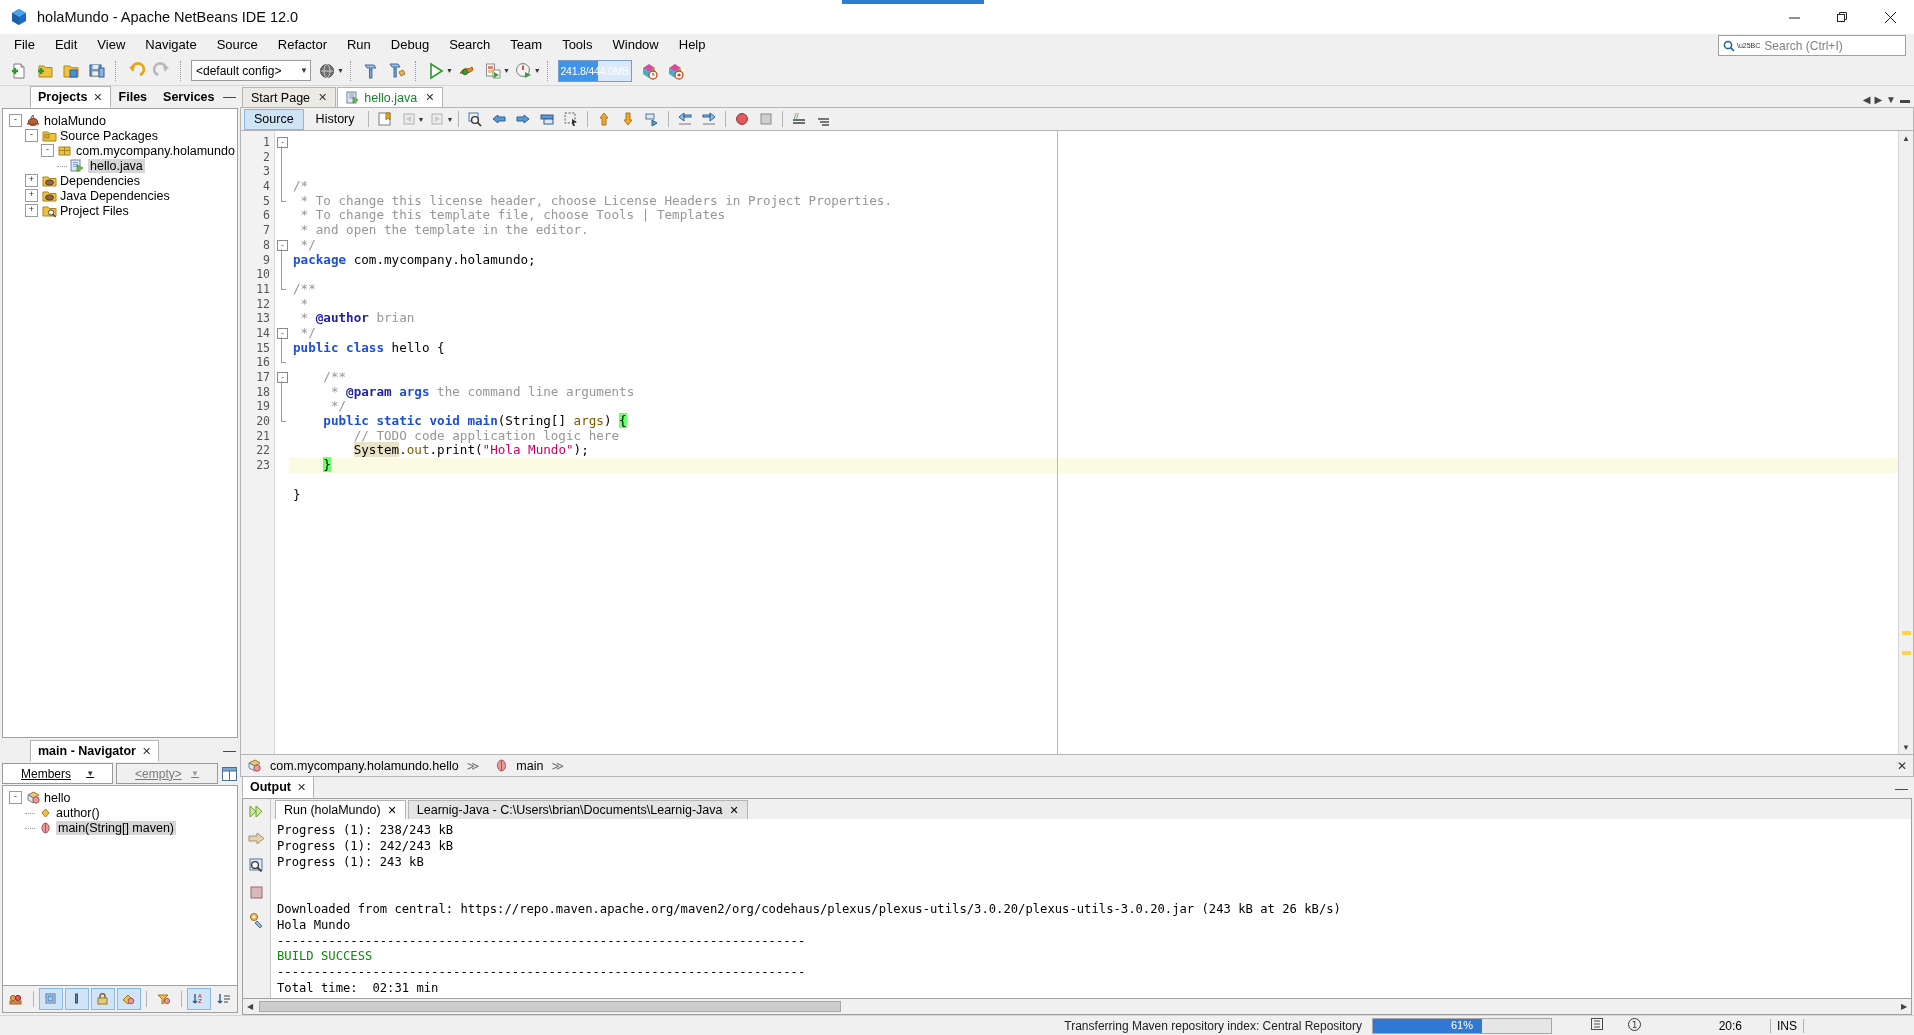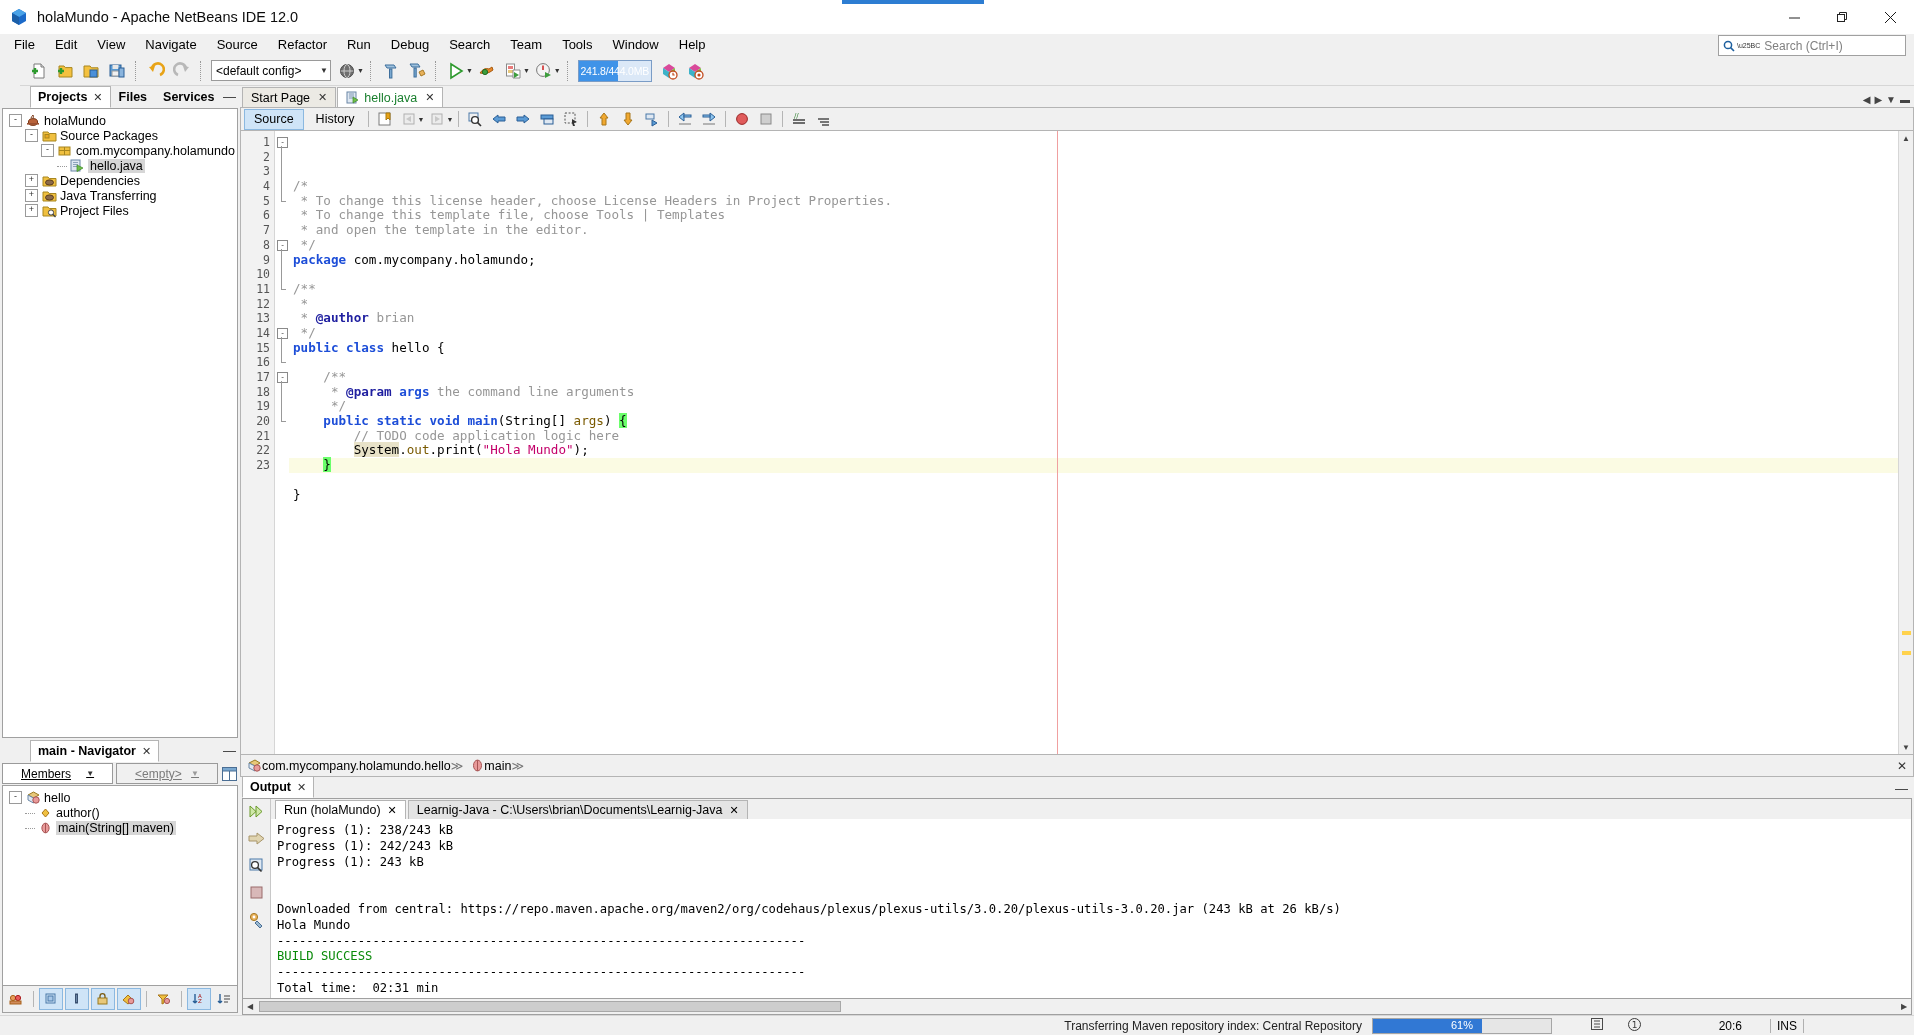--- a/index.html
+++ b/index.html
@@ -21,21 +21,21 @@
 
   
   .menubar{height:22px;background:#f0f0f0;display:flex;align-items:center;padding-left:4px;position:relative;flex:0 0 auto;}
   .menu-item{padding:3px 10px;font-size:13px;color:#000;line-height:14px;}
   .searchbox{position:absolute;right:8px;top:1px;width:186px;height:19px;background:#fff;border:1px solid #a0a0a0;display:flex;align-items:center;}
   .searchbox .mag{margin-left:4px;margin-right:2px;display:flex;align-items:center;}
   .searchbox .caret{font-size:7px;color:#333;margin-right:4px;}
   .searchbox .ph{font-size:12px;color:#808080;}
 
   
-  .toolbar{height:29px;background:#f0f0f0;display:flex;align-items:center;padding-left:6px;gap:0px;border-bottom:1px solid #d6d6d6;flex:0 0 auto;margin-left:20px;}
+  .toolbar{height:29px;background:#f0f0f0;display:flex;align-items:center;padding-left:6px;gap:0px;border-bottom:1px solid #d6d6d6;flex:0 0 auto;}
   .tbtn{width:26px;height:25px;display:flex;align-items:center;justify-content:center;position:relative;}
   .tsep{width:2px;height:20px;border-left:1px dotted #9a9a9a;margin:0 5px;}
   .combo{width:112px;height:19px;background:#fff;border:1px solid #9a9a9a;display:flex;align-items:center;justify-content:space-between;font-size:12px;padding:0 2px 0 4px;margin:0 3px;}
   .combo .cv{color:#000;font-size:12px;}
   .combo .ca{font-size:8px;color:#333;}
   .arrowdn{font-size:7px;color:#333;margin-left:-3px;margin-right:1px;}
   .memwrap{width:72px;height:20px;border:1px solid #7a9cc6;background:#dbe8f7;position:relative;margin-left:3px;overflow:hidden;}
   .memfill{position:absolute;left:0;top:0;bottom:0;background:#3f93e8;}
   .memtxt{position:relative;z-index:2;width:100%;text-align:center;font-size:10.5px;color:#fff;line-height:20px;letter-spacing:-0.2px;}
 
@@ -98,21 +98,21 @@
   .anno{color:#1f1fa0;font-weight:bold;text-align:right;}
   .str{color:#c4006a;}
   .fld{color:#7a5a00;}
   .gr{background:#6bff6b;}
   .occ{background:#e8e2c8;}
   .rmargin{position:absolute;top:0;bottom:0;left:768px;width:1px;background:#f0a0a0;}
   .editscroll{position:absolute;right:0;top:0;bottom:0;width:14px;background:#f0f0f0;border-left:1px solid #d6d6d6;}
   .esc-up,.esc-dn{height:14px;display:flex;align-items:center;justify-content:center;font-size:8px;color:#444;}
   .errmark{position:absolute;right:2px;width:9px;height:4px;background:#ffd24d;}
 
-  .breadcrumb{height:21px;background:#f0f0f0;display:flex;align-items:center;padding-left:6px;border:1px solid #b4b4b4;border-top:none;gap:0;font-size:12.5px;flex:0 0 auto;position:relative;}
+  .breadcrumb{height:21px;background:#f0f0f0;display:flex;align-items:center;padding-left:6px;border:1px solid #b4b4b4;border-top:none;gap:8px;font-size:12.5px;flex:0 0 auto;position:relative;}
   .bc-sep{font-size:12px;color:#777;}
   .bc-x{position:absolute;right:6px;font-size:12px;color:#333;}
 
   
   .outwrap{height:238px;display:flex;flex-direction:column;flex:0 0 auto;background:#f0f0f0;}
   .outhdr{height:21px;display:flex;align-items:flex-end;padding-left:2px;position:relative;}
   .outhdr .wtab{font-size:12.5px;}
   .outmin{position:absolute;right:6px;top:4px;font-size:13px;color:#333;}
   .outbody{flex:1 1 auto;display:flex;border:1px solid #a0a0a0;background:#fff;margin:0 2px 0 2px;min-height:0;}
   .outside{width:27px;background:#f0f0f0;border-right:1px solid #c8c8c8;flex:0 0 auto;padding-top:4px;display:flex;flex-direction:column;align-items:center;gap:7px;}
@@ -409,21 +409,21 @@
             </div>
             <div class="trow">
               <span class="indent" style="width: 20px;"></span>
               <span class="tog">+</span>
               <span style="display: flex; margin: 0px 3px 0px 2px; flex: 0 0 auto;">
                 <svg width="15" height="14" viewBox="0 0 15 14">
                   <path d="M1 3h5l1.2 1.5H14V12H1z" fill="#f0c040" stroke="#a8861f"></path>
                   <ellipse cx="7.5" cy="8.5" rx="4" ry="2.6" fill="#8a6a4a" stroke="#5a3a1a"></ellipse>
                 </svg>
               </span>
-              <span class="tlabel">Java Transferring</span>
+              <span class="tlabel">Java Dependencies</span>
             </div>
             <div class="trow">
               <span class="indent" style="width: 20px;"></span>
               <span class="tog">+</span>
               <span style="display: flex; margin: 0px 3px 0px 2px; flex: 0 0 auto;">
                 <svg width="15" height="14" viewBox="0 0 15 14">
                   <path d="M1 3h5l1.2 1.5H14V12H1z" fill="#f0c040" stroke="#a8861f"></path>
                   <circle cx="9" cy="8.5" r="2.6" fill="#fff" stroke="#444" stroke-width="1"></circle>
                   <line x1="10.8" y1="10.3" x2="13.5" y2="13" stroke="#444" stroke-width="1.3"></line>
                 </svg>

